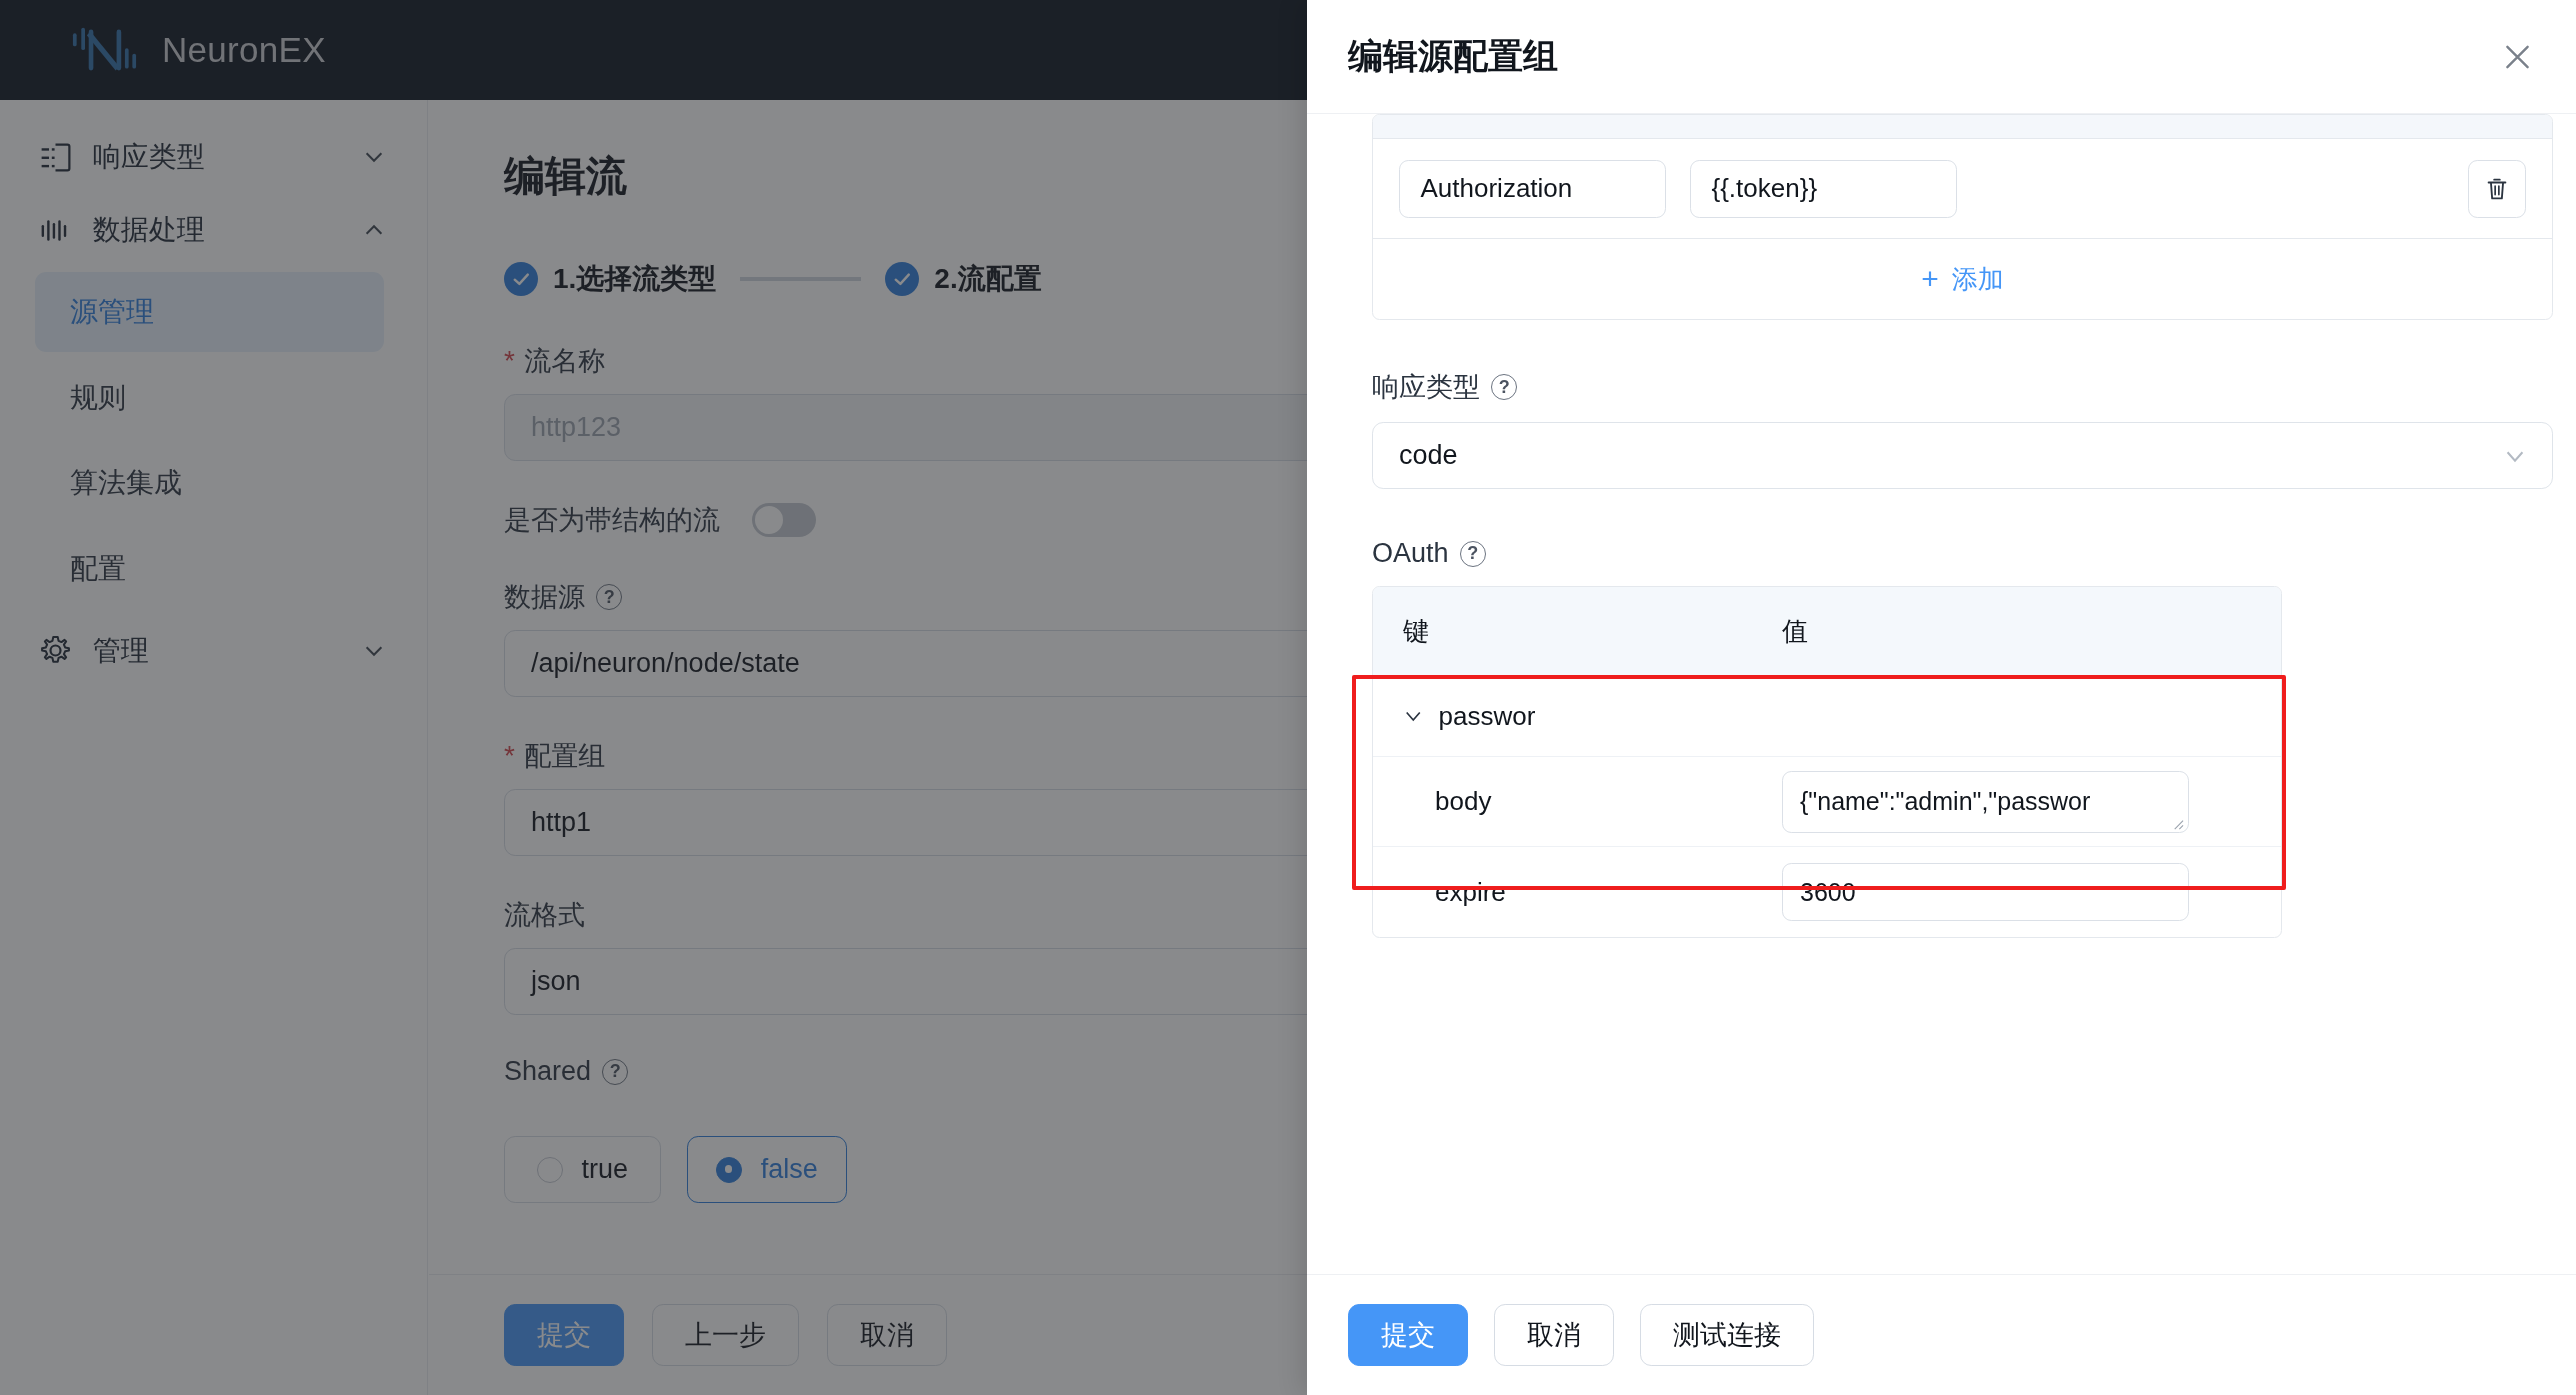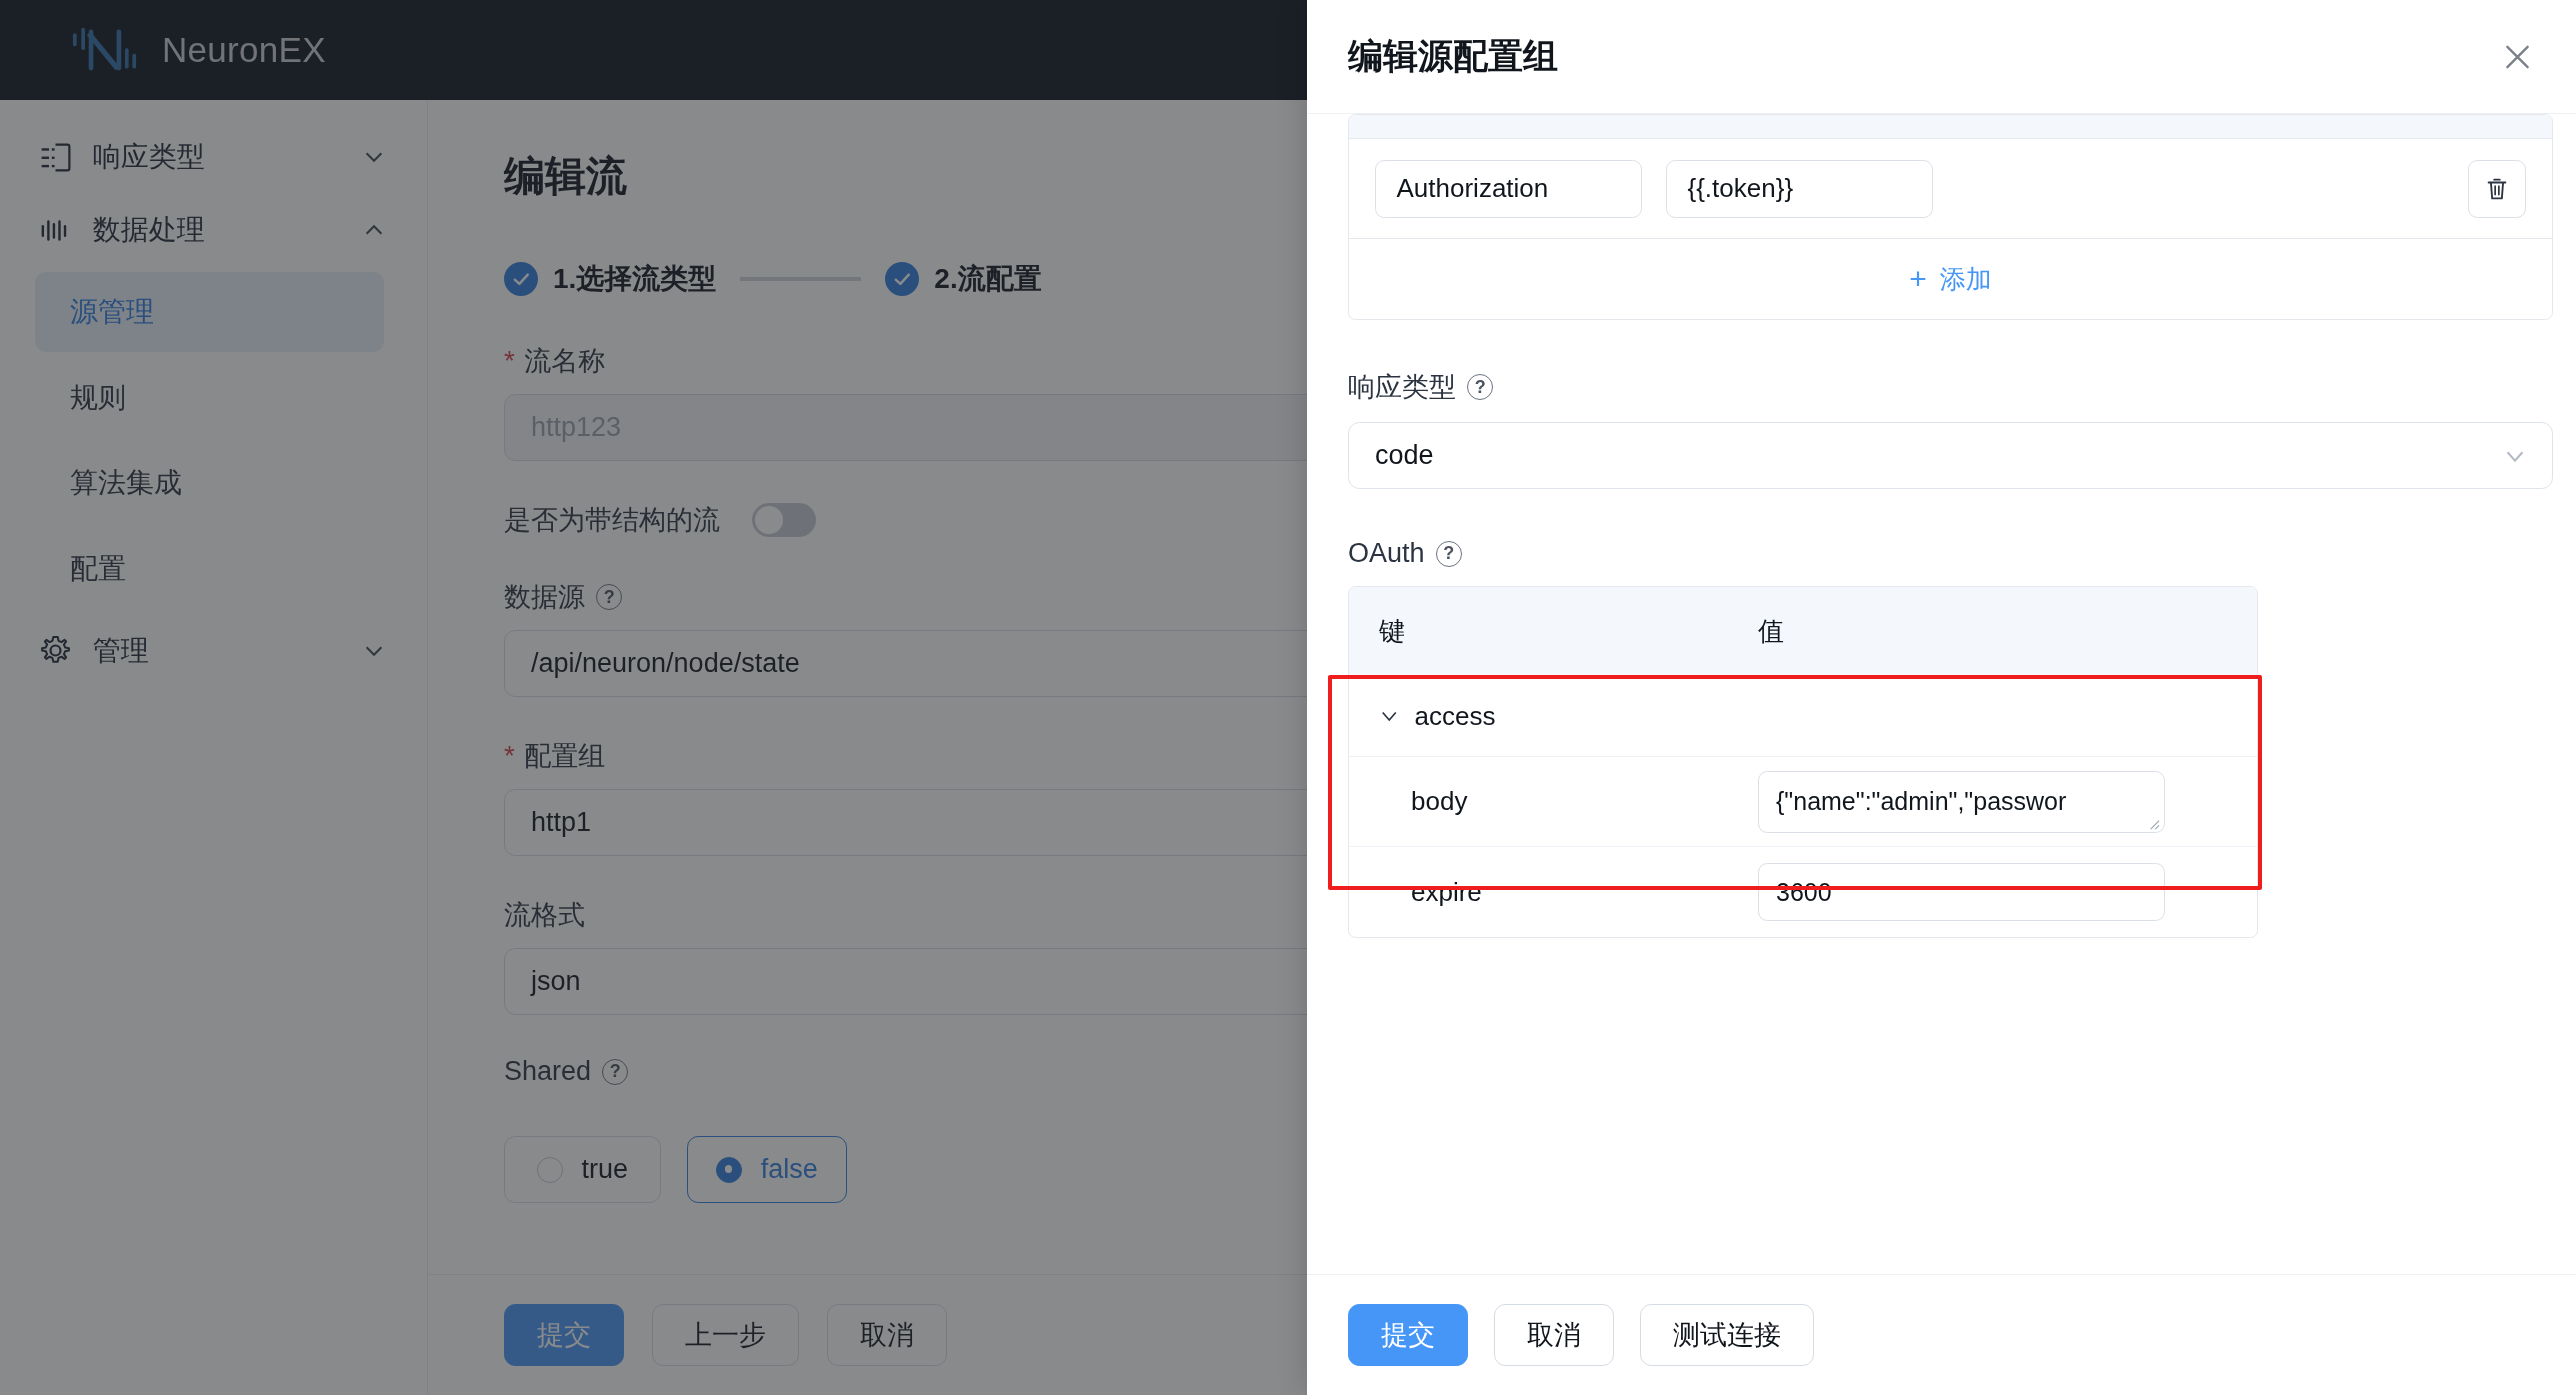--- a/index.html
+++ b/index.html
@@ -126,21 +126,21 @@
   }
   .drawer-head {
     height: 114px; flex: 0 0 114px; display: flex; align-items: center;
     padding: 0 39px 0 41px; border-bottom: 0.9px solid #eef0f3; position: relative;
   }
   .drawer-title { font-size: 35px; font-weight: 700; color: #11161d; }
   .close-x {
     position: absolute; right: 41px; top: 50%; transform: translateY(-50%);
     width: 35px; height: 35px; cursor: pointer;
   }
-  .drawer-body { flex: 1 1 auto; overflow: hidden; padding: 26px 23px 0 41px; position: relative; }
+  .drawer-body { flex: 1 1 auto; overflow: hidden; padding: 26px 23px 0 41px; position: relative; margin-left: 24px; }
   .drawer-foot {
     height: 121px; flex: 0 0 121px; border-top: 0.9px solid #eef0f3;
     display: flex; align-items: center; gap: 26px; padding-left: 41px;
   }
 
   
   .kvbox {
     border: 0.9px solid #e4e8ed; border-radius: 7.5px; overflow: hidden;
     margin-bottom: 49px; margin-top: -26px;
   }
@@ -456,21 +456,21 @@
 
           <div class="othead">
             <div class="c1">键</div>
             <div class="c2">值</div>
           </div>
 
           <div class="otgroup">
             <svg class="tchev" viewBox="0 0 22 22">
               <path d="M4 7 L11 15 L18 7" fill="none" stroke="#2b3440" stroke-width="1.8"></path>
             </svg>
-            <span>access</span>
+            <span>passwor</span>
           </div>
 
 
           <div class="otrow">
             <div class="c1">body</div>
             <div class="c2">
               <div class="otinput ta">
                 <span>{"name":"admin","passwor</span>
                 <svg class="grip" viewBox="0 0 14 14">
                   <path d="M13 4 L4 13 M13 9 L9 13" stroke="#9aa2ad" stroke-width="1.2" fill="none"></path>

